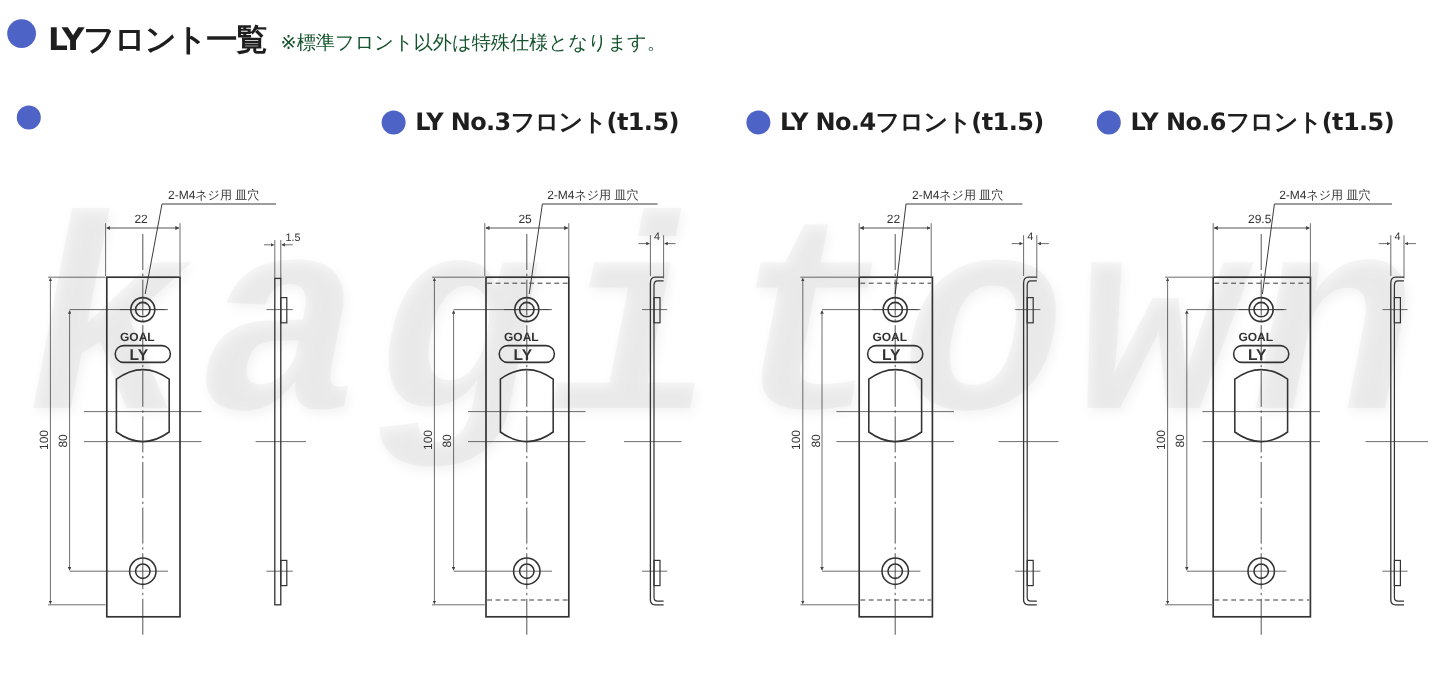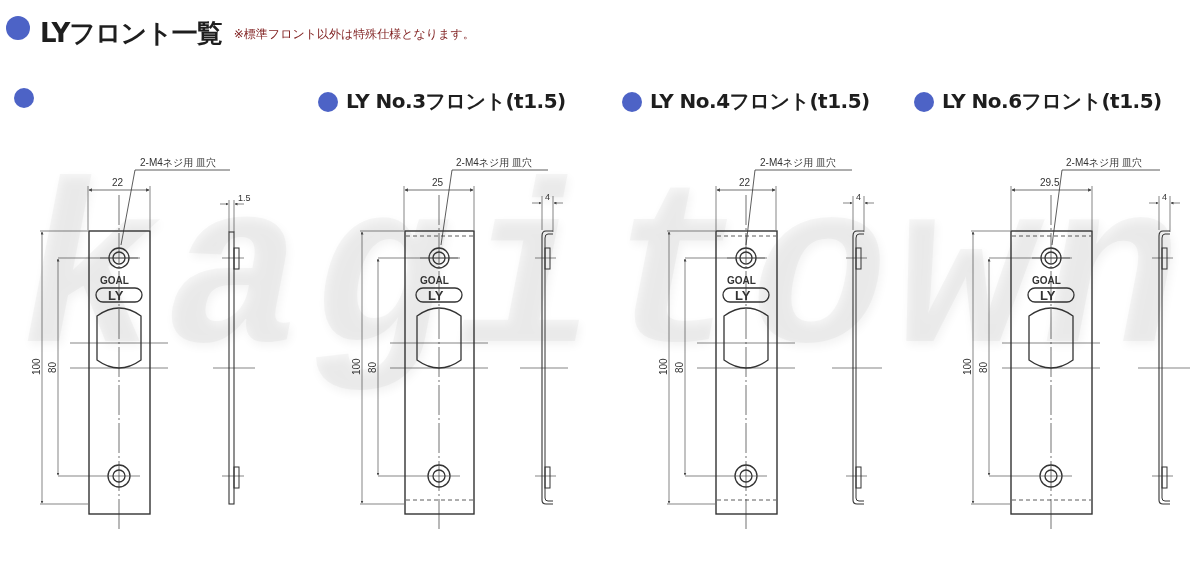--- a/index.html
+++ b/index.html
@@ -16,21 +16,21 @@
     }
     .main-title {
       position: absolute; left: 6px; top: 16px; display: flex; align-items: flex-start;
     }
     .dot { display: inline-block; border-radius: 50%; background: #4d63c6; }
     .main-title .dot { width: 24px; height: 24px; margin-right: 10px; }
     .main-title .title {
       font-family: "DejaVu Sans", sans-serif; font-weight: bold; font-size: 26px; color: #1e1e1e;
       letter-spacing: -1px;
     }
-    .main-title .note { font-size: 12px; color: #7f1d1d; margin-left: 12px; margin-top: 10px; }
+    .main-title .note { font-size: 16px; color: #14532d; margin-left: 12px; margin-top: 10px; }
     .section-label {
       position: absolute; top: 88px; display: flex; align-items: center;
     }
     .section-label .dot { width: 20px; height: 20px; margin-right: 8px; }
     .section-label .lbl {
       font-family: "DejaVu Sans", sans-serif; font-weight: bold; font-size: 20px; color: #1e1e1e;
       letter-spacing: -0.5px;
     }
     .drawing { position: absolute; left: 0; top: 0; }
     svg text { font-family: "Liberation Sans", sans-serif; fill: #333; }

